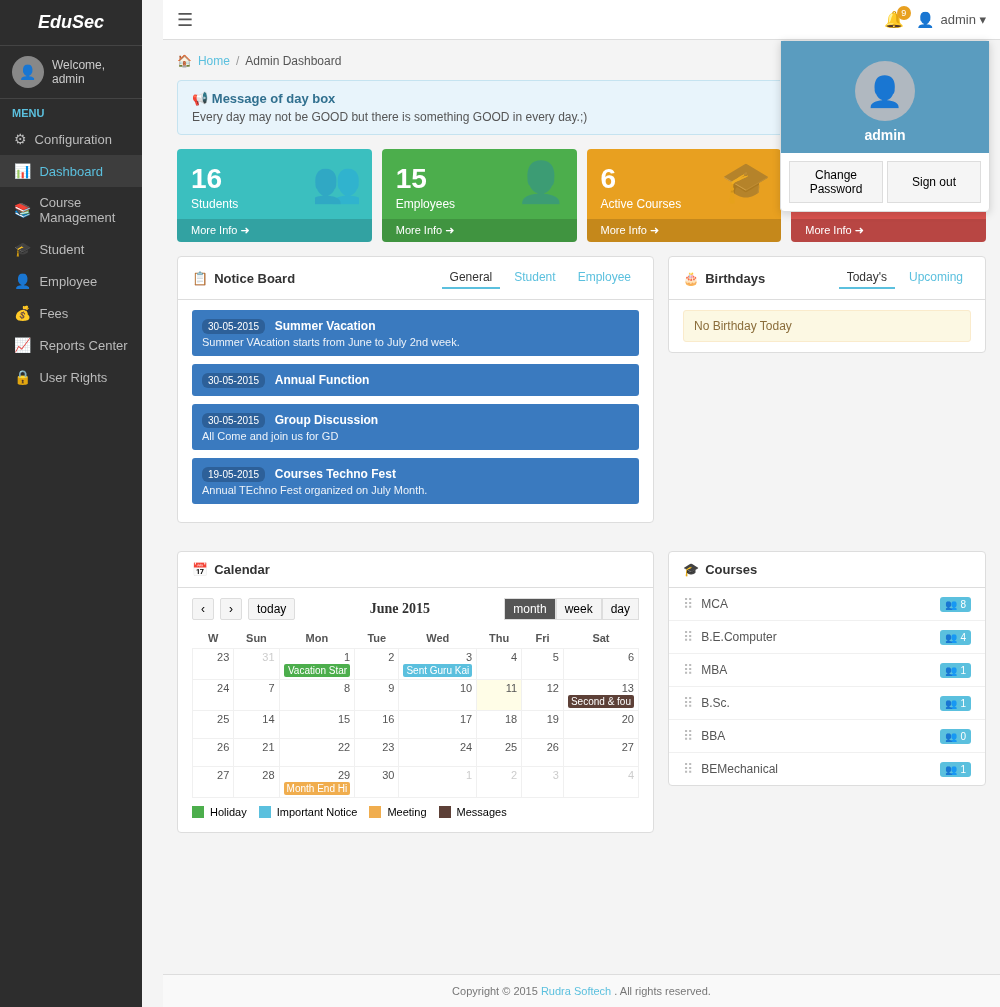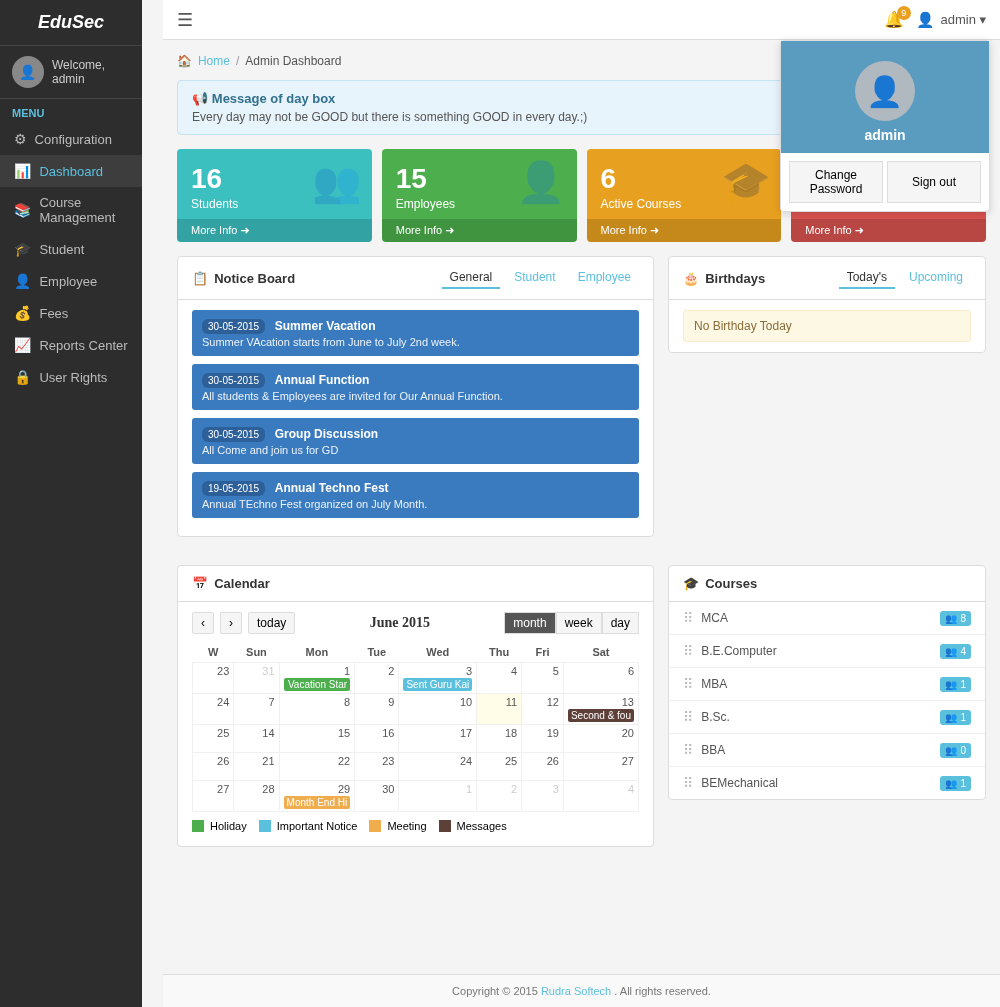--- a/index.html
+++ b/index.html
@@ -289,33 +289,32 @@
       <span class="notice-item-date">30-05-2015</span>
       <span class="notice-item-title">Summer Vacation</span>
     </div>
     <div class="notice-item-text">Summer VAcation starts from June to July 2nd week.</div>
   </div>
             <div class="notice-item">
     <div>
       <span class="notice-item-date">30-05-2015</span>
       <span class="notice-item-title">Annual Function</span>
     </div>
-    <div class="notice-item-text">All students &amp; Employees are invited for Our Annual Function.</div>
   </div>
             <div class="notice-item">
     <div>
       <span class="notice-item-date">30-05-2015</span>
       <span class="notice-item-title">Group Discussion</span>
     </div>
     <div class="notice-item-text">All Come and join us for GD</div>
   </div>
             <div class="notice-item">
     <div>
       <span class="notice-item-date">19-05-2015</span>
-      <span class="notice-item-title">Annual Techno Fest</span>
+      <span class="notice-item-title">Courses Techno Fest</span>
     </div>
     <div class="notice-item-text">Annual TEchno Fest organized on July Month.</div>
   </div>
           </div>
       </div>
     </div>
     <div class="col-right">
       <div class="panel">
         <div class="panel-header">
           <div class="panel-title">

